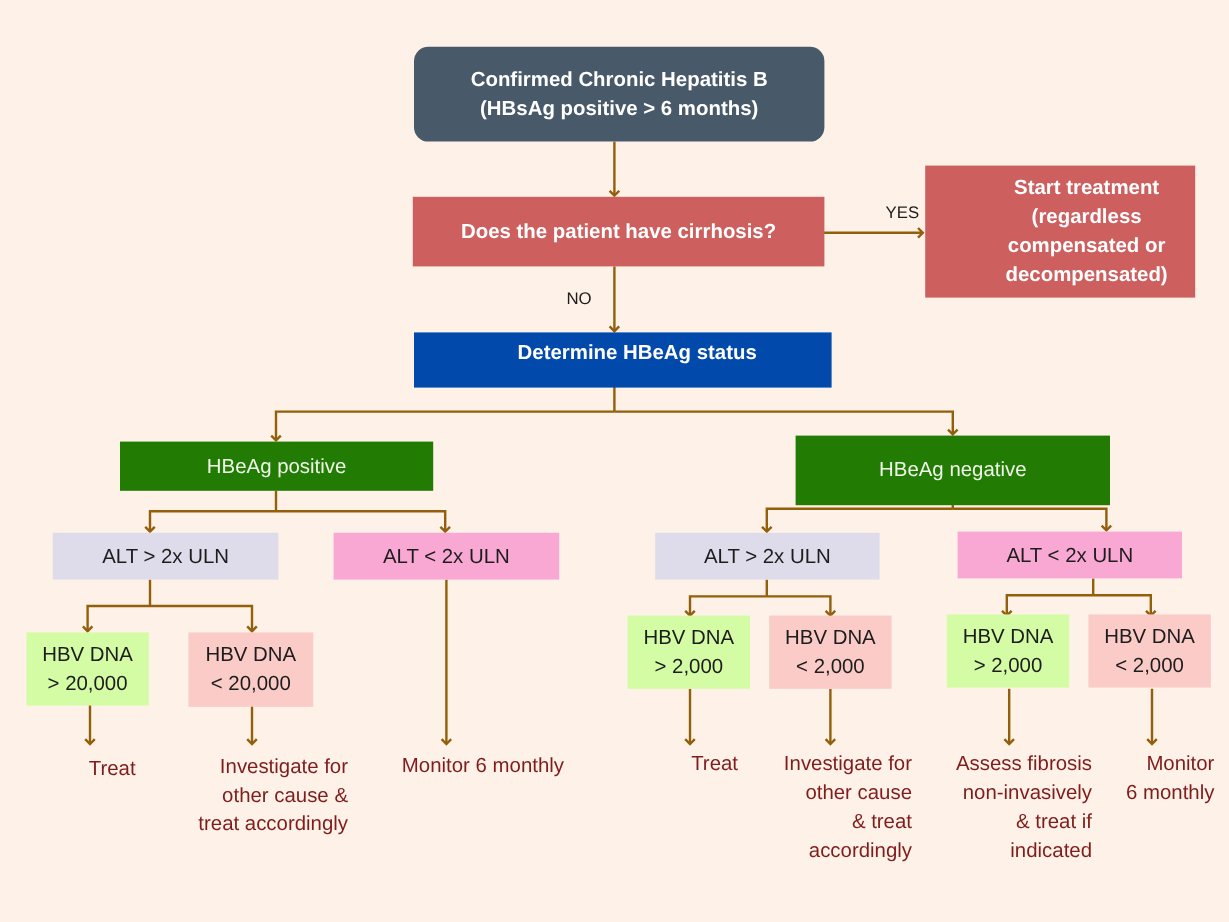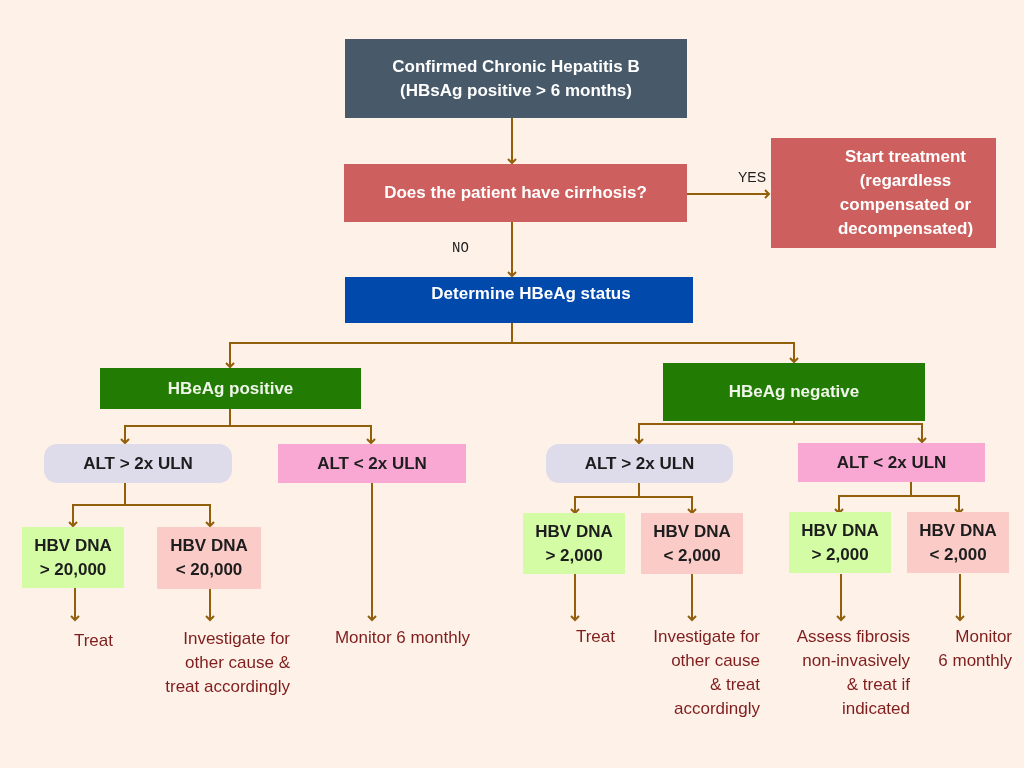--- a/index.html
+++ b/index.html
@@ -1,20 +1,20 @@
 <!DOCTYPE html>
 <html><head>
 <meta charset="utf-8">
 <style>
   html, body { margin: 0; padding: 0; }
   body { width: 1024px; height: 768px; background: #fef1e8; position: relative; overflow: hidden; font-family: "Liberation Sans", sans-serif; }
-  .box { position: absolute; display: flex; align-items: center; justify-content: center; text-align: center; box-sizing: border-box; font-weight: bold; }
+  .box { position: absolute; display: flex; align-items: center; justify-content: center; text-align: center; box-sizing: border-box; }
   .bold { font-weight: bold; color: #ffffff; font-size: 17px; line-height: 24px; }
   .green { background: #227c04; color: #f0f5ea; font-size: 17px; }
-  .lav { background: #dedbea; color: #1d1d1d; font-size: 17px; border-radius: 13px; }
+  .lav { background: #dedbea; color: #1d1d1d; font-size: 17px; }
   .org { background: #f9a8d4; color: #1d1d1d; font-size: 17px; }
   .lg { background: #d3fca5; color: #1d1d1d; font-size: 17px; line-height: 24px; }
   .pk { background: #fbcbc8; color: #1d1d1d; font-size: 17px; line-height: 24px; }
   .out { position: absolute; text-align: right; color: #7f1d1d; font-size: 17px; line-height: 24px; }
   .lbl { position: absolute; color: #1d1d1d; font-size: 14px; }
   .ml { white-space: pre-line; }
   svg { position: absolute; left: 0; top: 0; }
 </style>
 </head>
 <body>
@@ -61,27 +61,27 @@
     <polyline points="911,496 839,496 839,513" marker-end="url(#ah)"></polyline>
     <polyline points="911,496 959,496 959,513" marker-end="url(#ah)"></polyline>
 
     <line x1="575" y1="574" x2="575" y2="620" marker-end="url(#ah)"></line>
     <line x1="692" y1="574" x2="692" y2="620" marker-end="url(#ah)"></line>
     <line x1="841" y1="574" x2="841" y2="620" marker-end="url(#ah)"></line>
     <line x1="960" y1="574" x2="960" y2="620" marker-end="url(#ah)"></line>
   </g>
 </svg>
 
-<div class="box bold ml" style="left:345px;top:39px;width:342px;height:79px;background:#485a6a;">Confirmed Chronic Hepatitis B
+<div class="box bold ml" style="left:345px;top:39px;width:342px;height:79px;background:#485a6a;border-radius:12px;">Confirmed Chronic Hepatitis B
 (HBsAg positive &gt; 6 months)</div>
 
 <div class="box bold" style="left:344px;top:164px;width:343px;height:58px;background:#cd5f5e;">Does the patient have cirrhosis?</div>
 
 <div class="lbl" style="left:708px;top:169px;margin-left:30px;">YES</div>
-<div class="lbl" style="left:452px;top:240px;font-family:Liberation Mono, monospace;">NO</div>
+<div class="lbl" style="left:472px;top:240px;">NO</div>
 
 <div class="box bold ml" style="left:771px;top:138px;width:225px;height:110px;background:#cd5f5e;padding-left:44px;">Start treatment
 (regardless
 compensated or
 decompensated)</div>
 
 <div class="box bold" style="left:345px;top:277px;width:348px;height:46px;background:#0249ac;align-items:flex-start;padding-top:5px;padding-left:24px;">Determine HBeAg status</div>
 
 <div class="box green" style="left:100px;top:368px;width:261px;height:41px;">HBeAg positive</div>
 <div class="box lav" style="left:44px;top:444px;width:188px;height:39px;">ALT &gt; 2x ULN</div>

